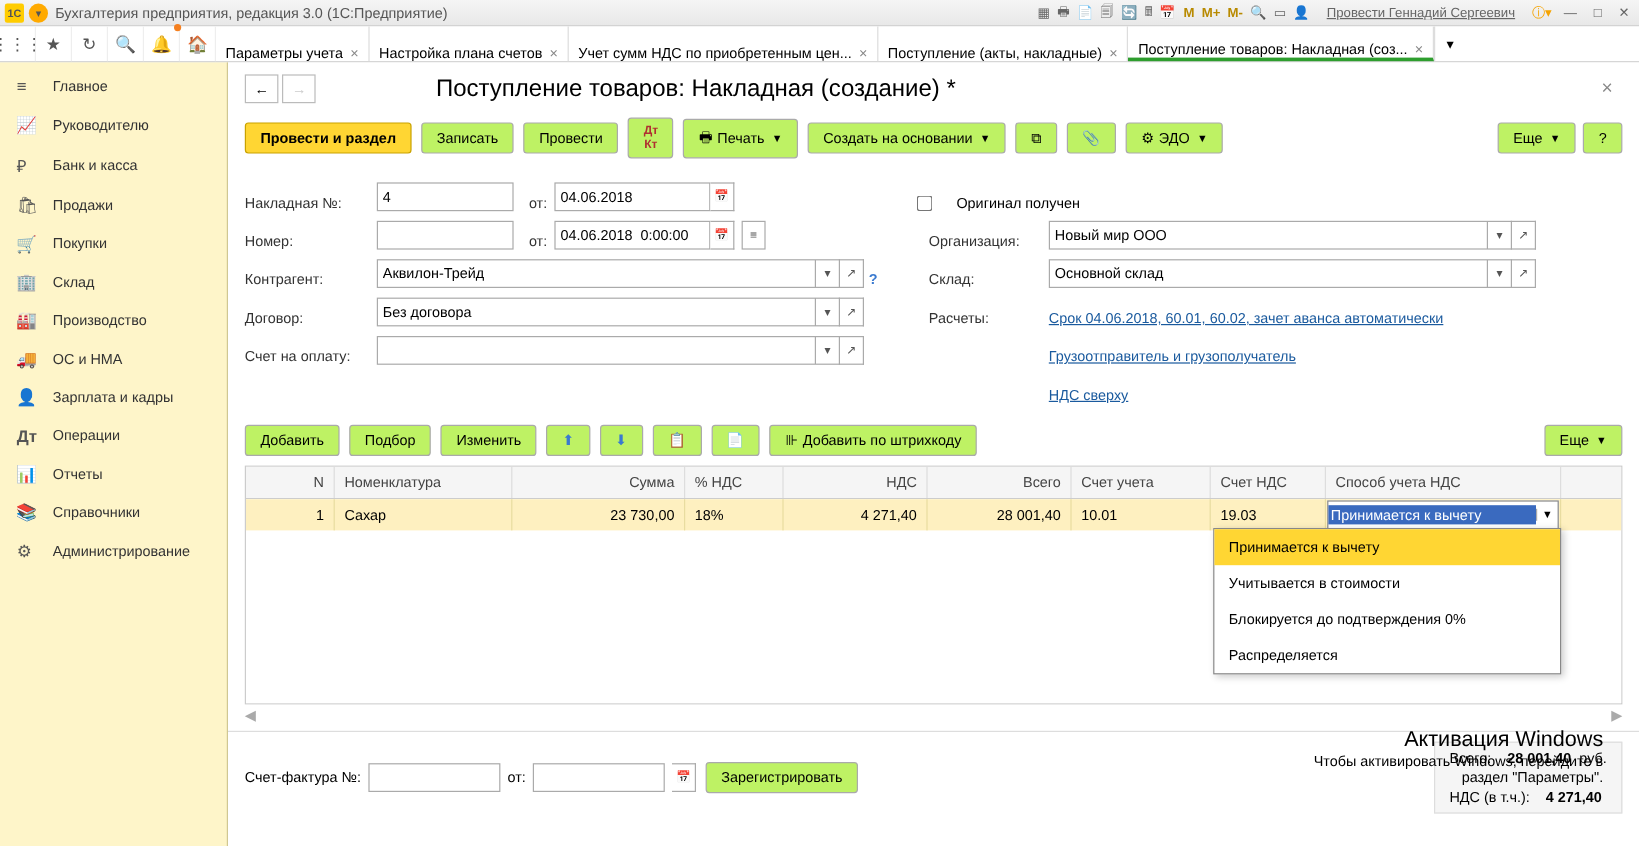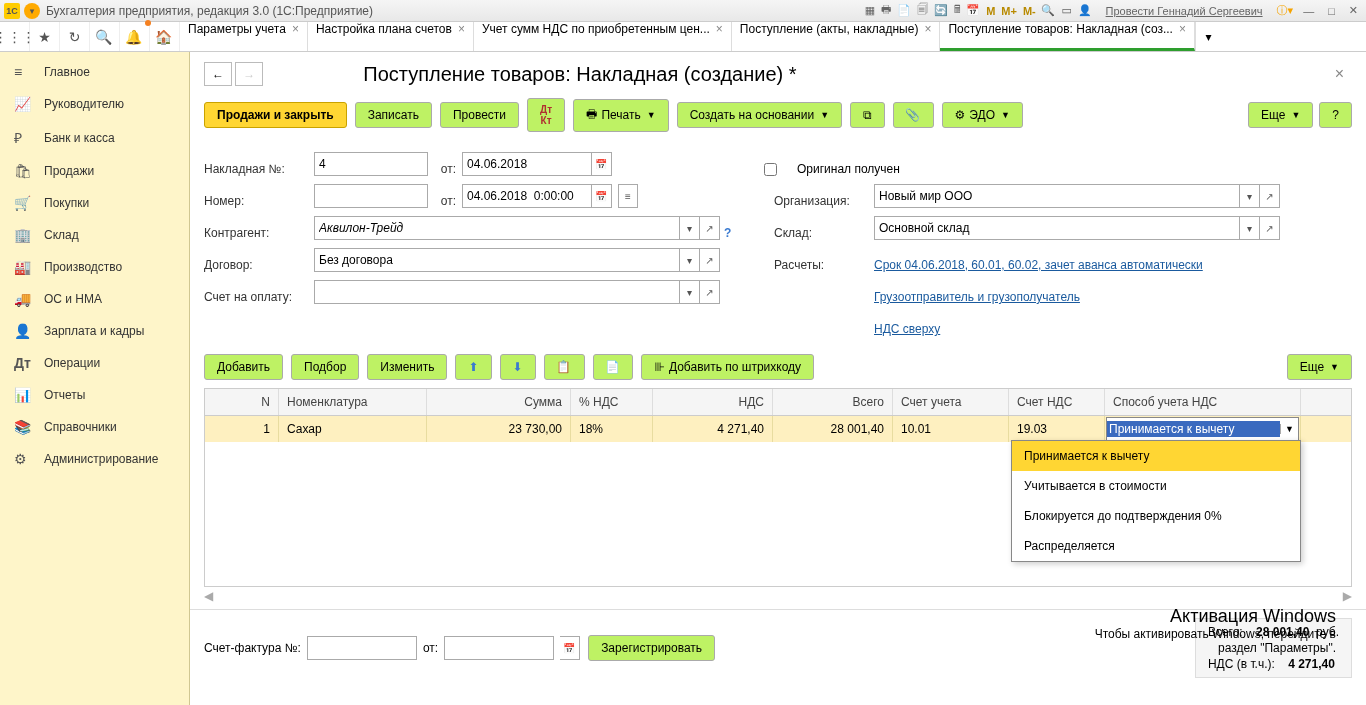--- a/index.html
+++ b/index.html
@@ -9,21 +9,21 @@
 .titlebar .dropdown-circle { width: 16px; height: 16px; background: #ffaa00; border-radius: 50%; margin-right: 6px; display: inline-block; text-align:center; font-size:9px; line-height:16px; color:#555;}
 .titlebar .title-text { flex: 0 0 auto; }
 .titlebar .spacer { flex: 1; }
 .titlebar .sys-icons { display: flex; gap: 6px; align-items: center; }
 .titlebar .sys-icons span { color: #666; font-size: 11px; cursor: pointer; }
 .titlebar .user-name { color: #1a5a9e; text-decoration: underline; margin: 0 8px; }
 .titlebar .win-btn { padding: 0 4px; color: #555; }
 
 .toolbar-tabs { height: 30px; background: #fff; border-bottom: 1px solid #ccc; display: flex; align-items: stretch; }
 .toolbar-tabs .icon-btn { width: 30px; display: flex; align-items: center; justify-content: center; border-right: 1px solid #eee; cursor: pointer; color: #555; font-size: 14px; }
-.toolbar-tabs .tab { padding: 0 8px; display: flex; align-items: flex-start; border-right: 1px solid #ddd; cursor: pointer; white-space: nowrap; max-width: 260px; overflow: hidden; }
+.toolbar-tabs .tab { padding: 0 8px; display: flex; align-items: flex-end; border-right: 1px solid #ddd; cursor: pointer; white-space: nowrap; max-width: 260px; overflow: hidden; }
 .toolbar-tabs .tab.active { border-bottom: 3px solid #2e9e2e; }
 .toolbar-tabs .tab .close { margin-left: 6px; color: #888; }
 .toolbar-tabs .dropdown-btn { width: 26px; display:flex; align-items:center; justify-content:center; border-left:1px solid #ddd; cursor:pointer; }
 
 .main { display: flex; height: calc(100vh - 52px); }
 
 .sidebar { width: 190px; background: #fef5c9; border-right: 1px solid #d0c792; padding-top: 4px; }
 .sidebar .item { display: flex; align-items: center; padding: 8px 14px; cursor: pointer; color: #333; }
 .sidebar .item .icn { width: 20px; margin-right: 10px; color: #555; font-size: 14px; }
 
@@ -209,21 +209,21 @@
     <div class="header-row">
       <div class="nav-btns">
         <button>←</button>
         <button style="color:#ccc">→</button>
       </div>
       <div class="page-title">Поступление товаров: Накладная (создание) *</div>
       <div class="close-x">×</div>
     </div>
 
     <div class="action-bar">
-      <button class="btn primary">Продажи и закрыть</button>
+      <button class="btn primary">Провести и раздел</button>
       <button class="btn">Записать</button>
       <button class="btn">Провести</button>
       <button class="btn">
           <span class="dtktikon">Дт<br>Кт</span>
         </button>
       <button class="btn">🖶 <span>Печать</span><span class="caret">▼</span></button>
       <button class="btn">
           <span>Создать на основании</span>
           <span class="caret">▼</span>
         </button>
@@ -253,21 +253,21 @@
           <div class="form-row">
             <span class="form-label">Номер:</span>
             <input class="text-input" style="width: 114px;">
             <span class="form-label" style="width:34px;text-align:right;padding-right:6px">от:</span>
             <input class="text-input date-input" value="04.06.2018  0:00:00" style="">
               <button class="input-btn">📅</button>
             <button class="input-btn" style="margin-left:6px;border-left:1px solid #aaa">≡</button>
           </div>
           <div class="form-row">
             <span class="form-label">Контрагент:</span>
-            <input class="text-input" style="width: 366px; font-style: italic;" value="Аквилон-Трейд">
+            <input class="text-input" style="width: 366px;" value="Аквилон-Трейд">
               <button class="input-btn">▾</button>
               <button class="input-btn">↗</button>
             <span class="q-icon">?</span>
           </div>
           <div class="form-row">
             <span class="form-label">Договор:</span>
             <input class="text-input" style="width: 366px;" value="Без договора">
               <button class="input-btn">▾</button>
               <button class="input-btn">↗</button>
           </div>

